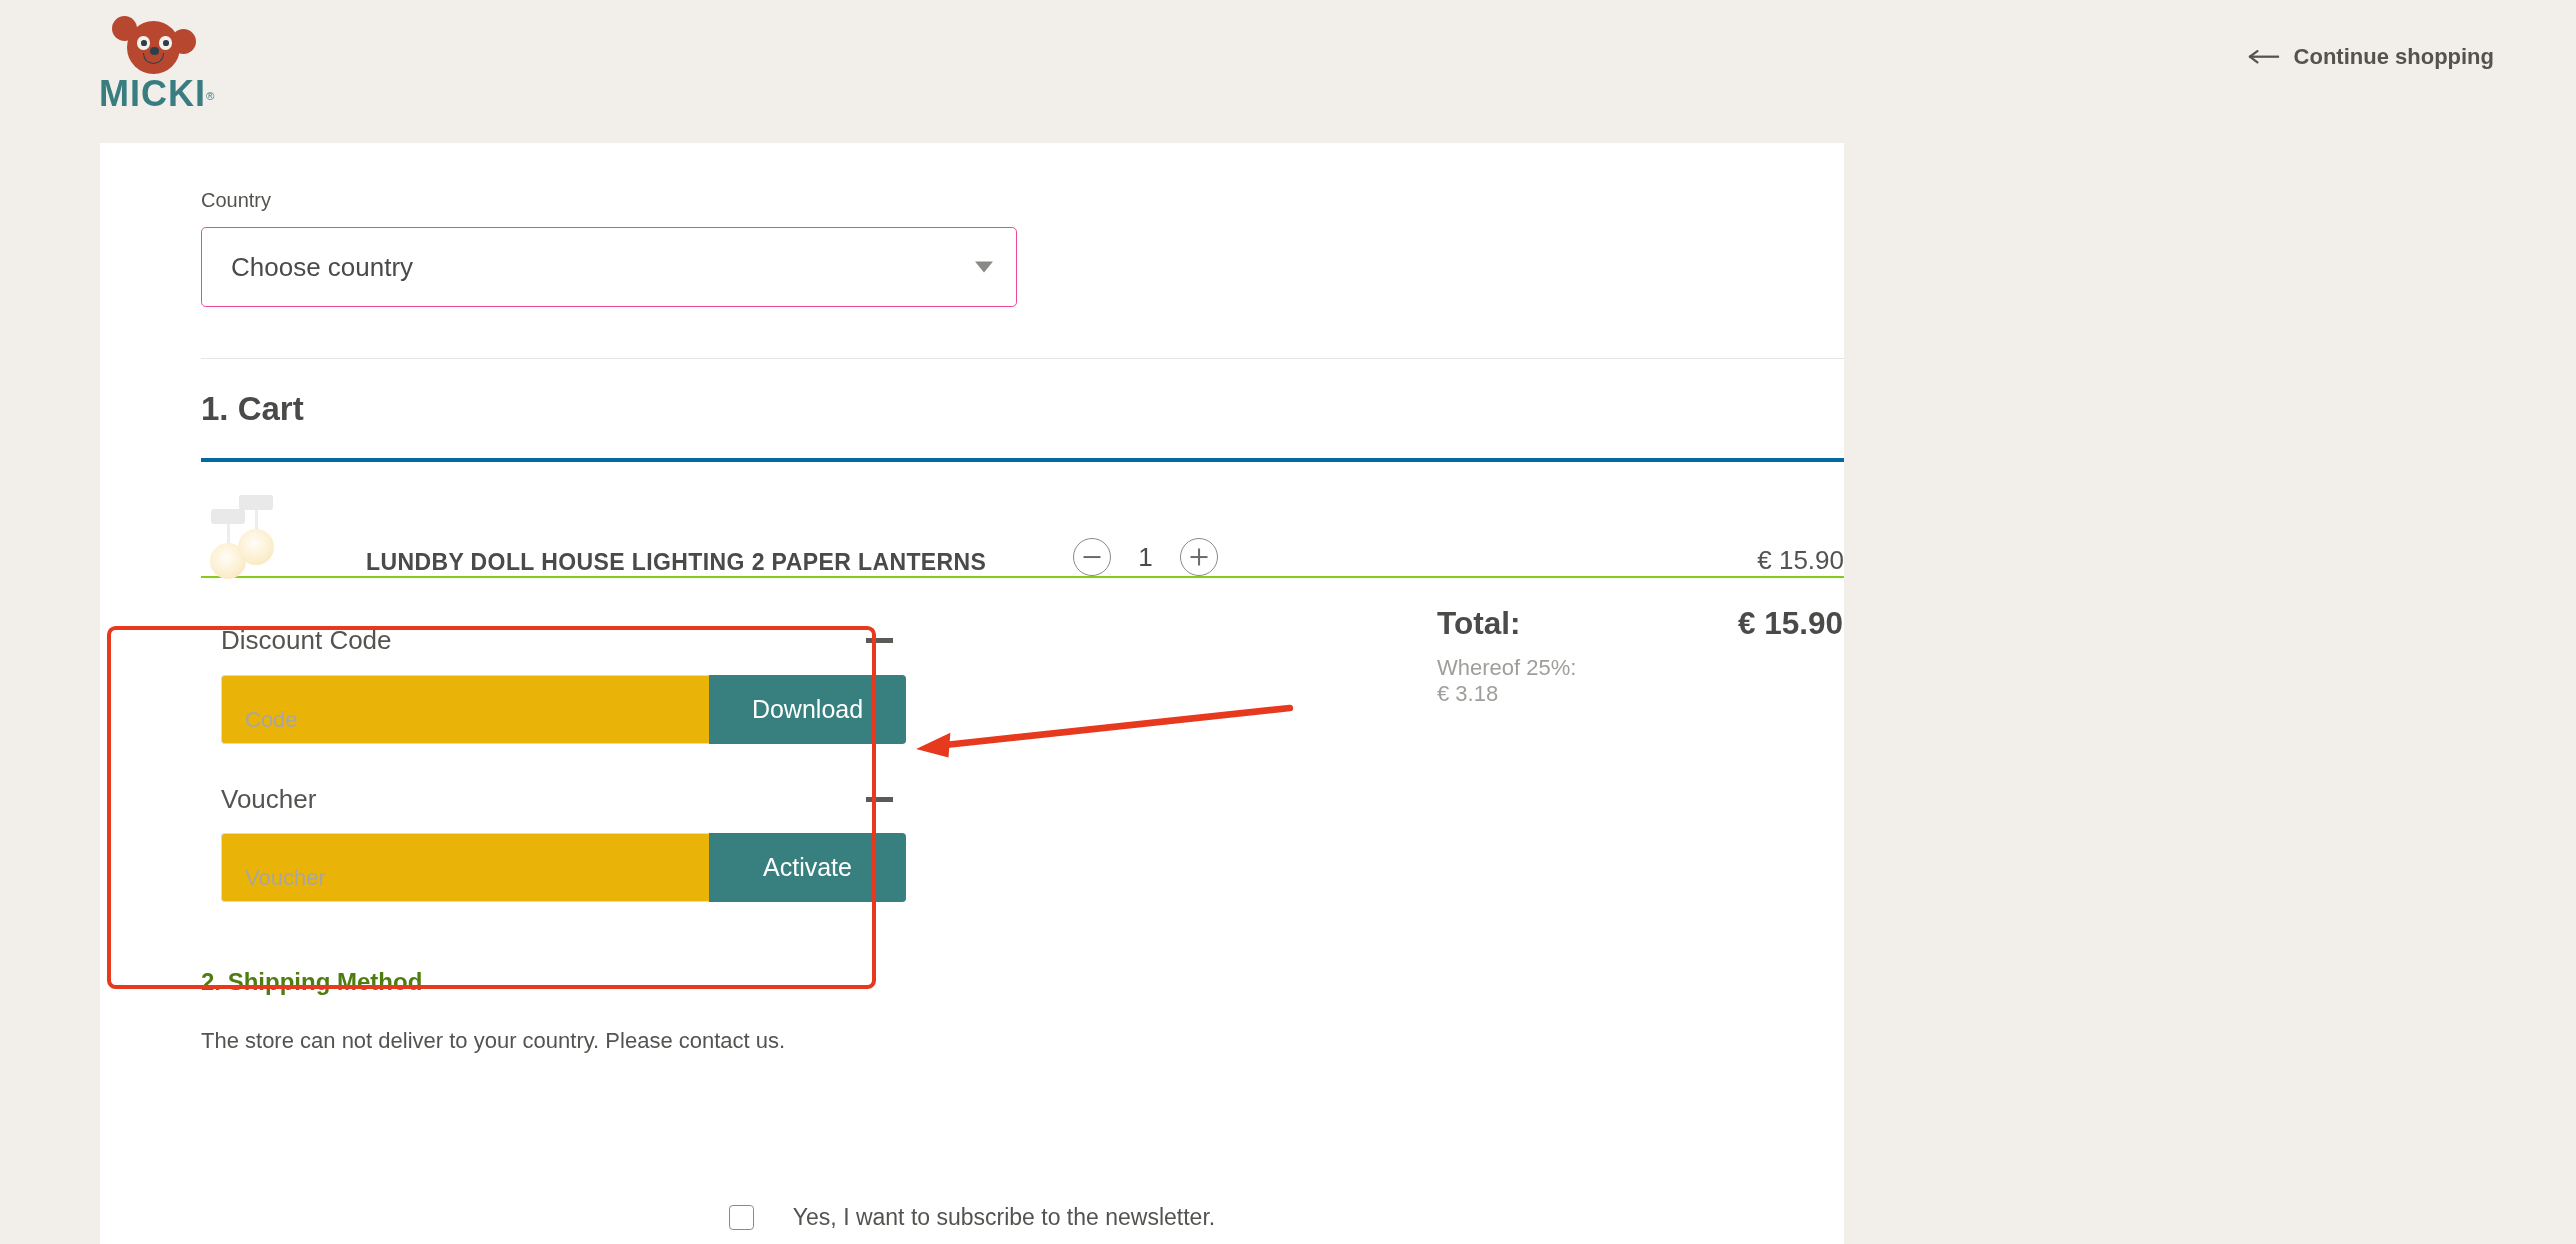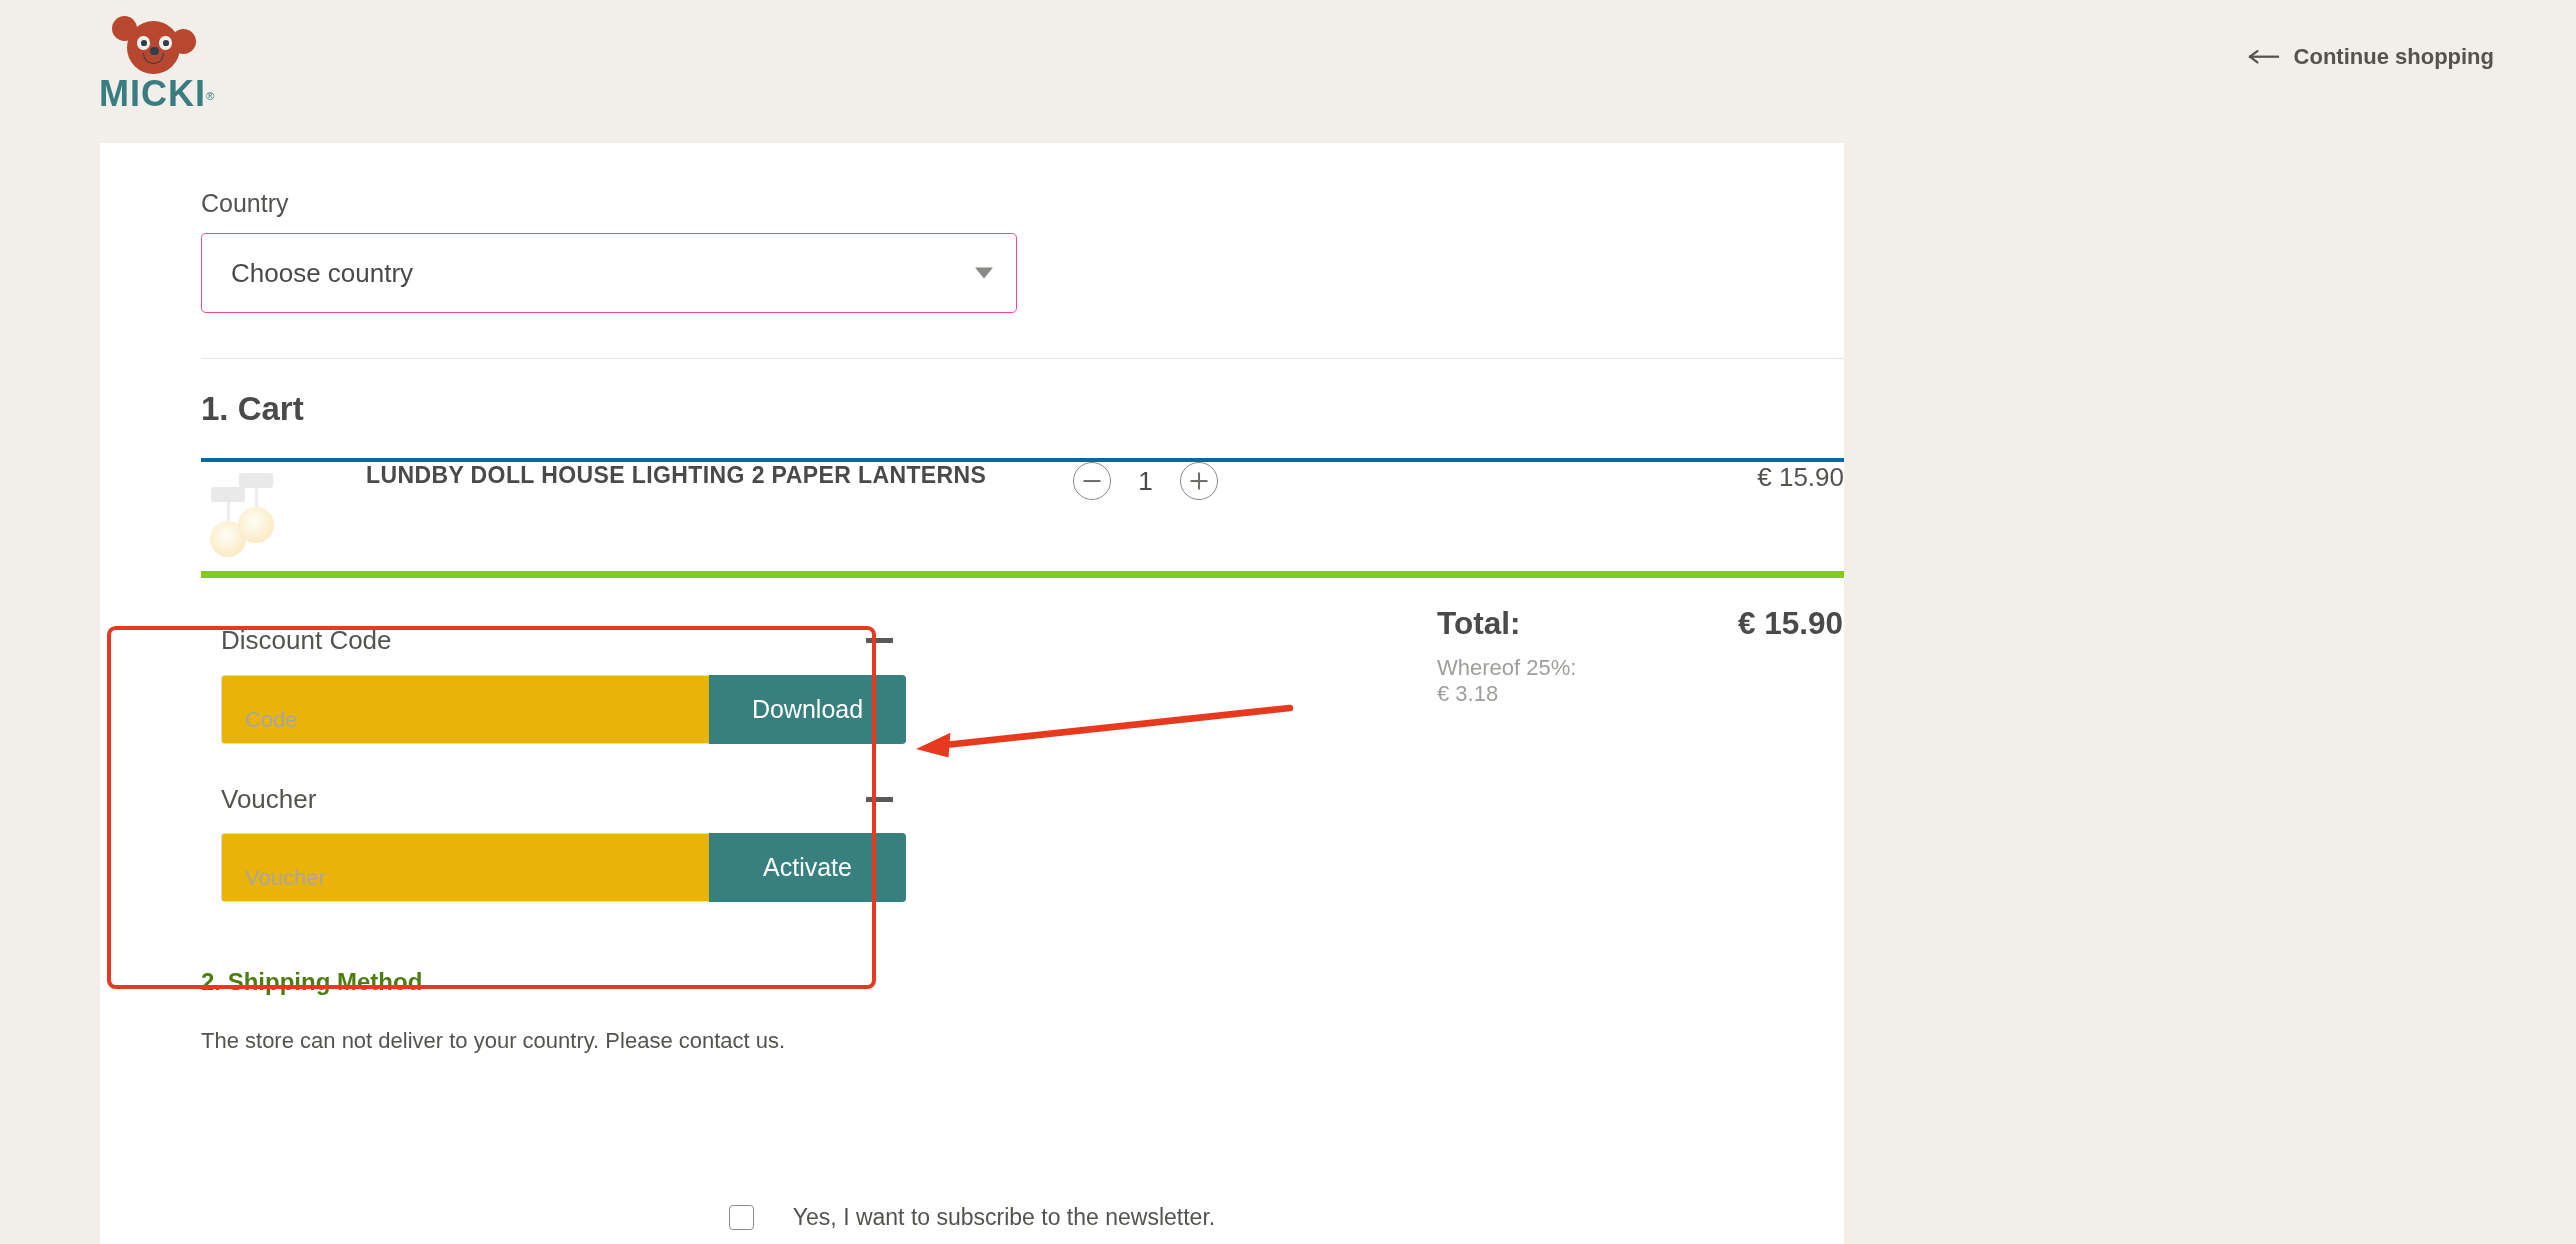--- a/index.html
+++ b/index.html
@@ -133,21 +133,21 @@
   .country-block {
     padding: 46px 0 0 17px;
     height: 216px;
     border-bottom: 1px solid #e7e5e1;
     margin-left: 101px;
     margin-right: 0;
     padding-left: 0;
     width: 1643px;
   }
   .field-label {
-    font-size: 25px;
+    font-size: 20px;
     color: #55534f;
     margin-bottom: 15.3px;
   }
   .select-wrap {
     position: relative;
     width: 816px;
     height: 80px;
     border: 1px solid #ec4899;
     border-radius: 4.8px;
     background: #fff;
@@ -181,22 +181,22 @@
     font-size: 33px;
     font-weight: 700;
     color: #4a4a48;
   }
 
   .cart-row {
     margin-left: 101px;
     width: 1643px;
     height: 116px;
     display: flex;
-    align-items: flex-start;
-    border-bottom: 7px solid #84cc16;
+    align-items: flex-end;
+    border-bottom: 2px solid #84cc16;
     position: relative;
   }
   .thumb {
     width: 92px; height: 92px;
     position: relative;
     flex: 0 0 92px;
   }
   .lantern { position: absolute; }
   .lantern .mount {
     position: absolute;

